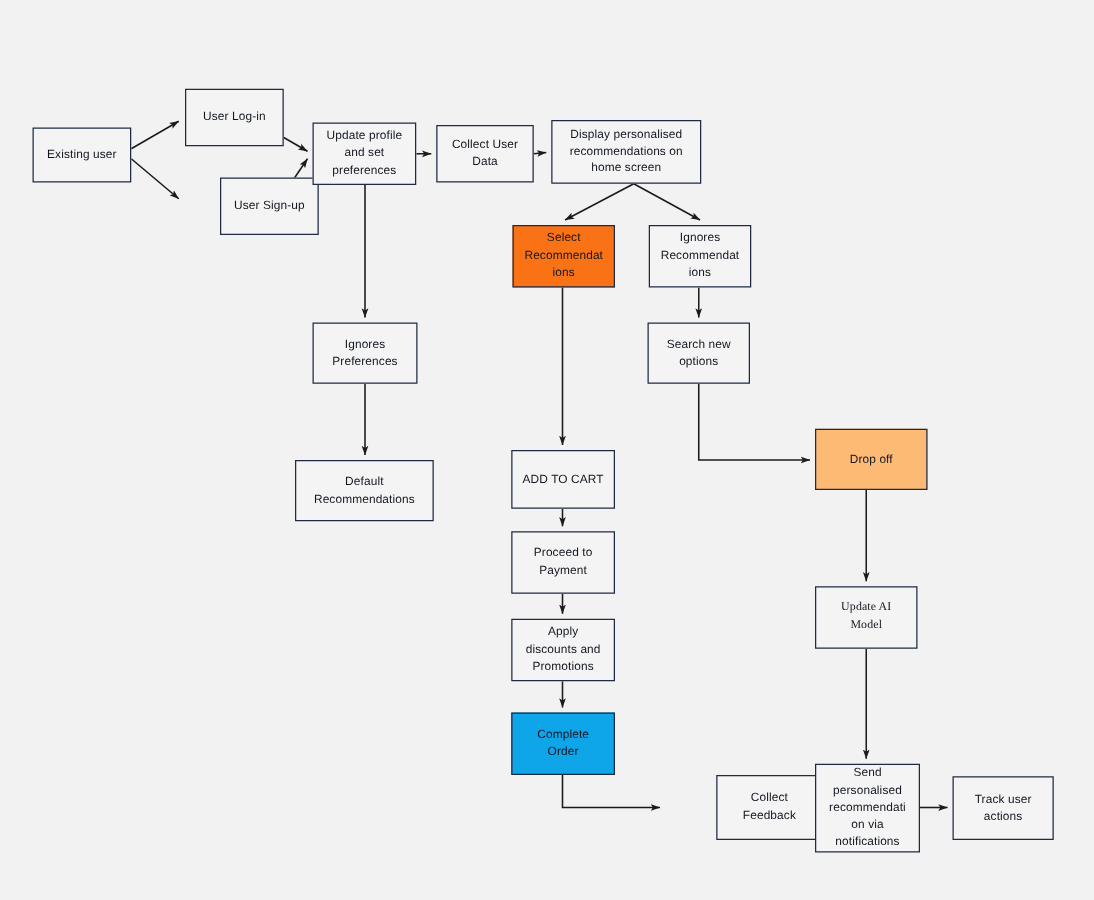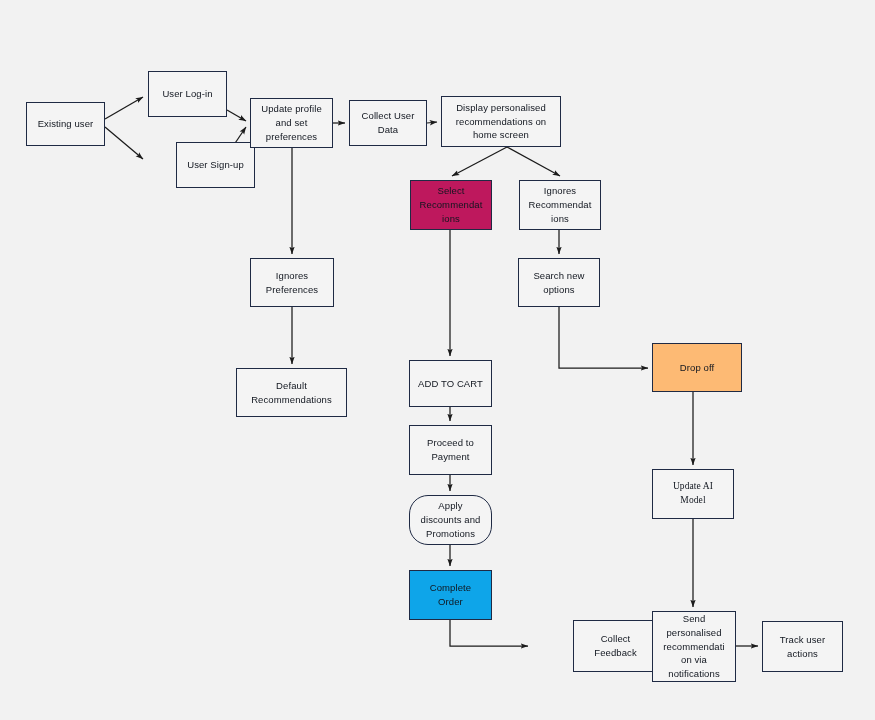--- a/index.html
+++ b/index.html
@@ -84,37 +84,37 @@
       <div class="node" style="left: 148px; top: 71px; width: 79px; height: 46px; border-color: rgb(31, 42, 68); background: rgb(244, 244, 244);">User Log-in</div>
       <div class="node" style="left: 148px; top: 142px; width: 79px; height: 46px; border-color: rgb(31, 42, 68); background: rgb(244, 244, 244); margin-left: 28px;">User Sign-up</div>
       <div class="node" style="left: 250px; top: 98px; width: 83px; height: 50px; border-color: rgb(31, 42, 68); background: rgb(244, 244, 244);">Update profile
 and set
 preferences</div>
       <div class="node" style="left: 349px; top: 100px; width: 78px; height: 46px; border-color: rgb(31, 42, 68); background: rgb(244, 244, 244);">Collect User
 Data</div>
       <div class="node" style="left: 441px; top: 96px; width: 120px; height: 51px; border-color: rgb(31, 42, 68); background: rgb(244, 244, 244);">Display personalised
 recommendations on
 home screen</div>
-      <div class="node" style="left: 410px; top: 180px; width: 82px; height: 50px; border-color: rgb(31, 42, 68); background: #be185d;">Select
+      <div class="node" style="left: 410px; top: 180px; width: 82px; height: 50px; border-color: rgb(31, 42, 68); background: #f97316;">Select
 Recommendat
 ions</div>
       <div class="node" style="left: 519px; top: 180px; width: 82px; height: 50px; border-color: rgb(31, 42, 68); background: rgb(244, 244, 244);">Ignores
 Recommendat
 ions</div>
       <div class="node" style="left: 250px; top: 258px; width: 84px; height: 49px; border-color: rgb(31, 42, 68); background: rgb(244, 244, 244);">Ignores
 Preferences</div>
       <div class="node" style="left: 518px; top: 258px; width: 82px; height: 49px; border-color: rgb(31, 42, 68); background: rgb(244, 244, 244);">Search new
 options</div>
       <div class="node" style="left: 236px; top: 368px; width: 111px; height: 49px; border-color: rgb(31, 42, 68); background: rgb(244, 244, 244);">Default
 Recommendations</div>
       <div class="node" style="left: 409px; top: 360px; width: 83px; height: 47px; border-color: rgb(31, 42, 68); background: rgb(244, 244, 244);">ADD TO CART</div>
       <div class="node" style="left: 652px; top: 343px; width: 90px; height: 49px; border-color: rgb(31, 42, 68); background: #fdba74;">Drop off</div>
       <div class="node" style="left: 409px; top: 425px; width: 83px; height: 50px; border-color: rgb(31, 42, 68); background: rgb(244, 244, 244);">Proceed to
 Payment</div>
-      <div class="node" style="left: 409px; top: 495px; width: 83px; height: 50px; border-color: rgb(31, 42, 68); background: rgb(244, 244, 244); border-radius: 19px;">Apply
+      <div class="node" style="left: 409px; top: 495px; width: 83px; height: 50px; border-color: rgb(31, 42, 68); background: rgb(244, 244, 244);">Apply
 discounts and
 Promotions</div>
       <div class="node" style="left: 652px; top: 469px; width: 82px; height: 50px; border-color: rgb(31, 42, 68); background: rgb(244, 244, 244); font-family: Liberation Serif, serif;">Update AI
 Model</div>
       <div class="node" style="left: 409px; top: 570px; width: 83px; height: 50px; border-color: rgb(31, 42, 68); background: #0ea5e9;">Complete
 Order</div>
       <div class="node" style="left: 532px; top: 620px; width: 85px; height: 52px; border-color: rgb(31, 42, 68); background: rgb(244, 244, 244); margin-left: 41px;">Collect
 Feedback</div>
       <div class="node" style="left: 652px; top: 611px; width: 84px; height: 71px; border-color: rgb(31, 42, 68); background: rgb(244, 244, 244);">Send
 personalised

